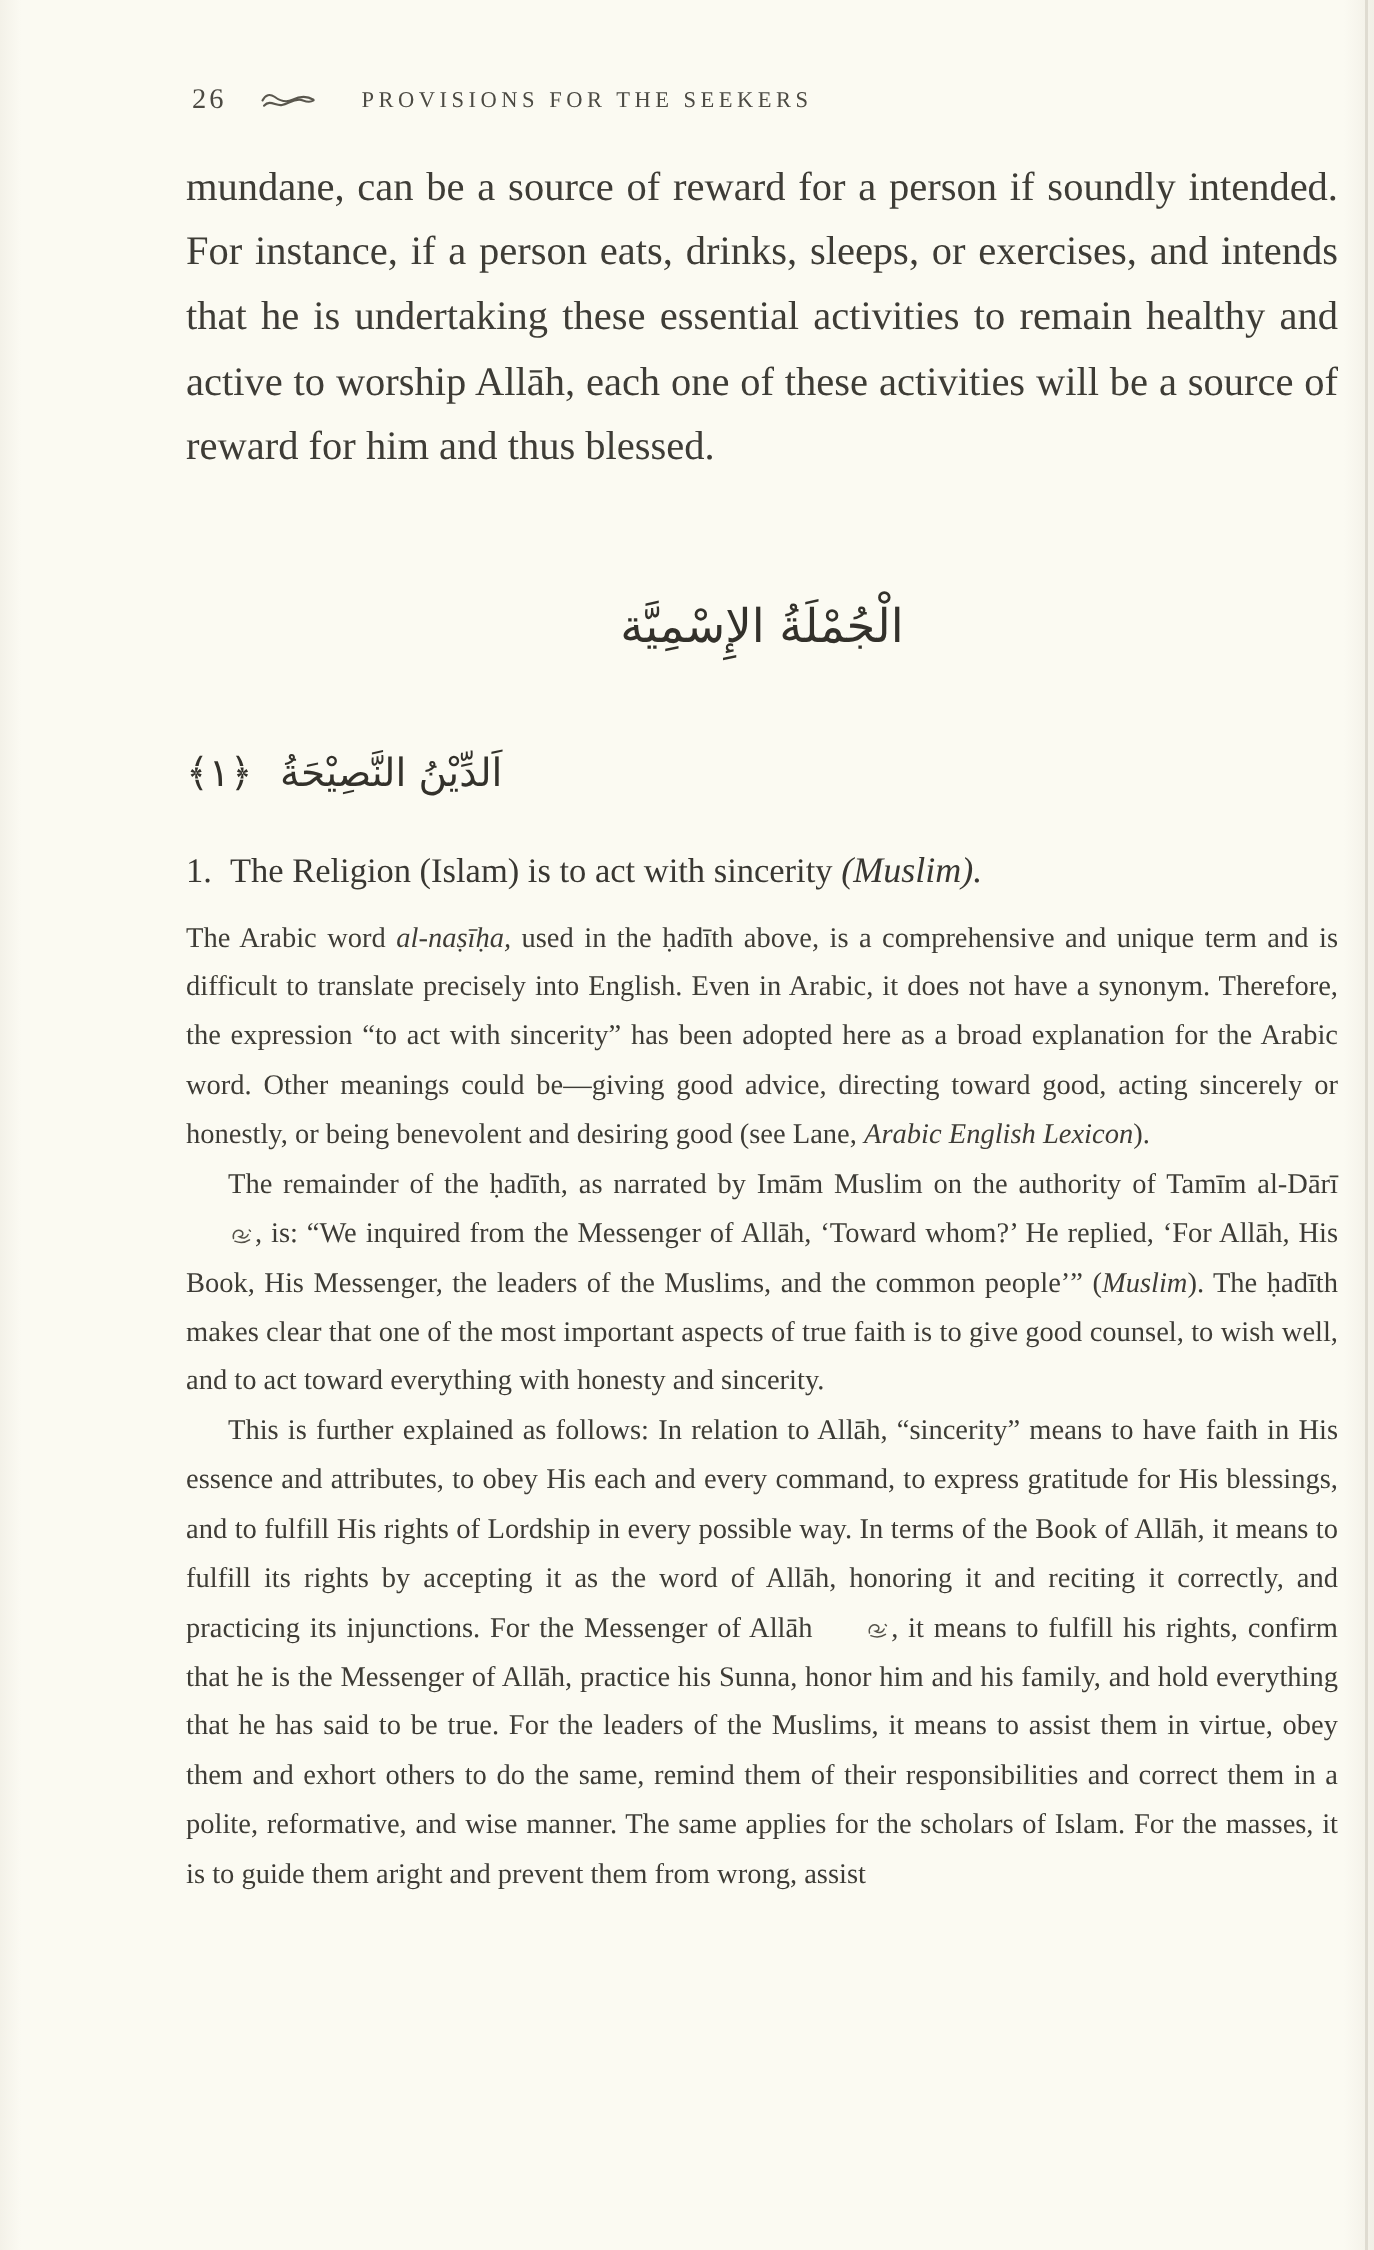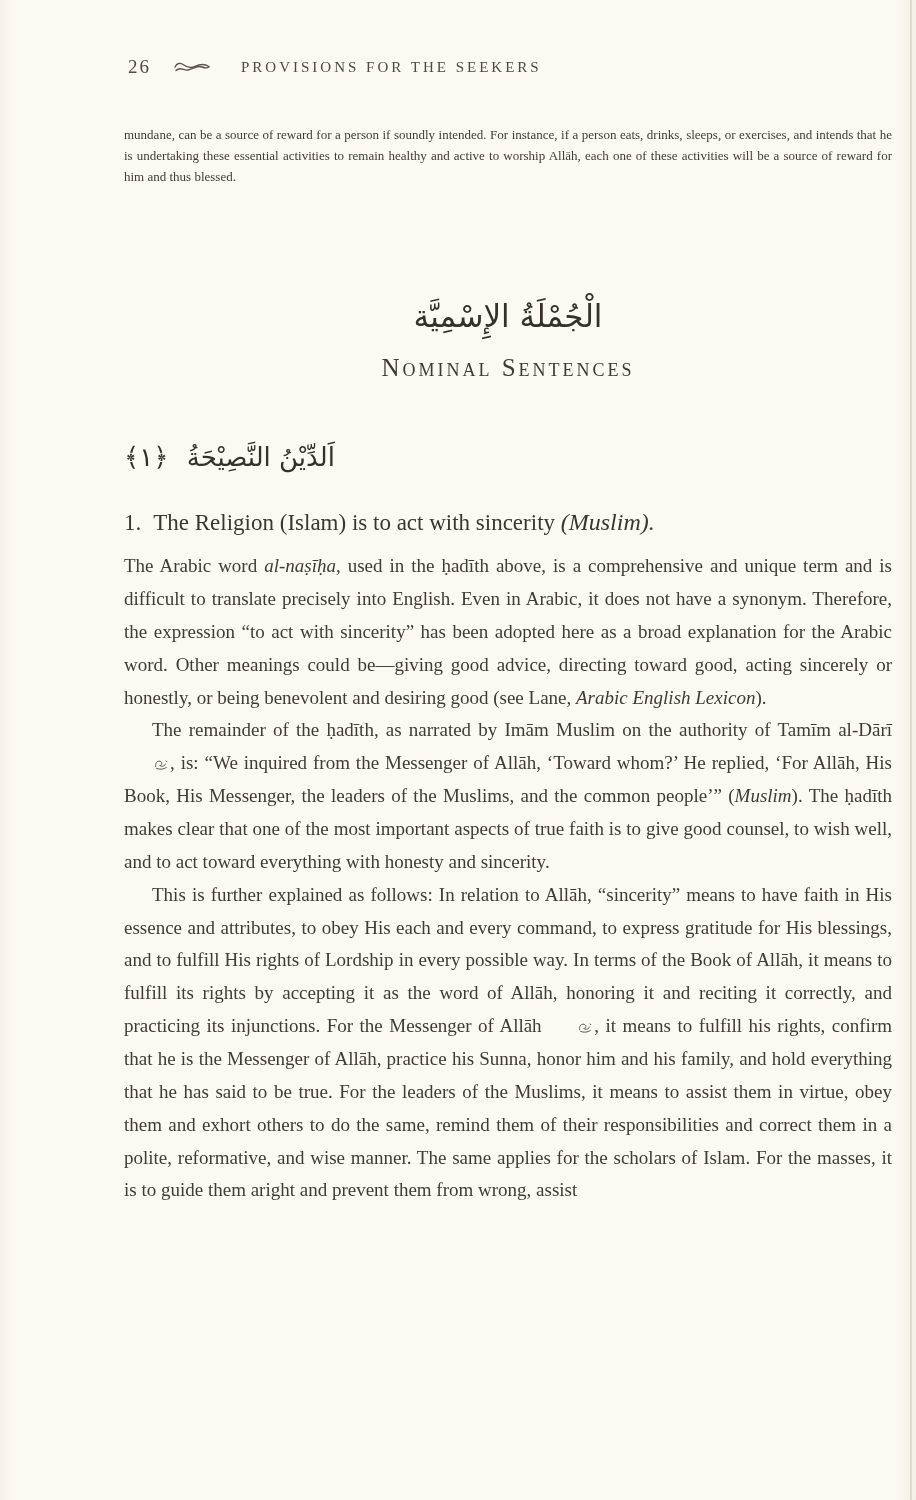--- a/index.html
+++ b/index.html
@@ -24,27 +24,27 @@
     display:flex;align-items:center;
     font-size:16px;letter-spacing:3px;color:#4c4a43;
     margin:0 0 0 4px;
   }
   .page-number{font-size:19px;letter-spacing:2px;margin-right:22px;}
   .header-ornament{margin-right:30px;display:inline-flex;align-items:center;}
   .header-ornament svg{stroke:#5a574e;fill:none;stroke-width:1.4;stroke-linecap:round;}
   .running-title{font-size:15px;}
   
   .intro-para{
-    margin:47px 0 0 0;
-    font-size:13px;line-height:1.6;
+    margin:25px 0 0 0;
+    font-size:27px;line-height:1.6;
     text-align:justify;
   }
   
   .arabic-title{
-    margin:106px 0 0 0;
+    margin:76px 0 0 0;
     text-align:center;direction:rtl;
     font-family:"DejaVu Sans",sans-serif;
     font-size:31px;color:#33312b;line-height:1.5;
   }
   .english-title{
     margin:14px 0 0 0;
     text-align:center;
     font-variant-caps:small-caps;
     font-size:25px;letter-spacing:3px;color:#3d3b35;
     font-weight:400;
@@ -92,21 +92,20 @@
         <path d="M3 10.5 C7 6 11 11 15 10 C20 8.8 24 5 29 7 C32 8.2 34.5 8 36 7"></path>
       </svg>
     </span>
     <span class="running-title">PROVISIONS FOR THE SEEKERS</span>
   </div>
 
   <p class="intro-para">mundane, can be a source of reward for a person if soundly intended. For instance, if a person eats, drinks, sleeps, or exercises, and intends that he is undertaking these essential activities to remain healthy and active to worship Allāh, each one of these activities will be a source of reward for him and thus blessed.</p>
 
   <div class="arabic-title">الْجُمْلَةُ الإِسْمِيَّة</div>
 
-  <div class="english-title">Nominal Sentences</div>
 
   <div class="hadith-line">
     <span>اَلدِّيْنُ النَّصِيْحَةُ</span>
     <span class="hadith-number">﴿١﴾</span>
   </div>
 
   <h2 class="item-heading"><span class="heading-number">1.</span><span>The Religion (Islam) is to act with sincerity </span><span class="heading-source"><span>(</span><em>Muslim</em><span>).</span></span></h2>
 
   <div class="body-copy">
       <p class="body-para"><span>The Arabic word </span><em>al-naṣīḥa,</em><span> used in the ḥadīth above, is a comprehensive and unique term and is difficult to translate precisely into English. Even in Arabic, it does not have a synonym. Therefore, the expression “to act with sincerity” has been adopted here as a broad explanation for the Arabic word. Other meanings could be—giving good advice, directing toward good, acting sincerely or honestly, or being benevolent and desiring good (see Lane, </span><em>Arabic English Lexicon</em><span>).</span></p>

